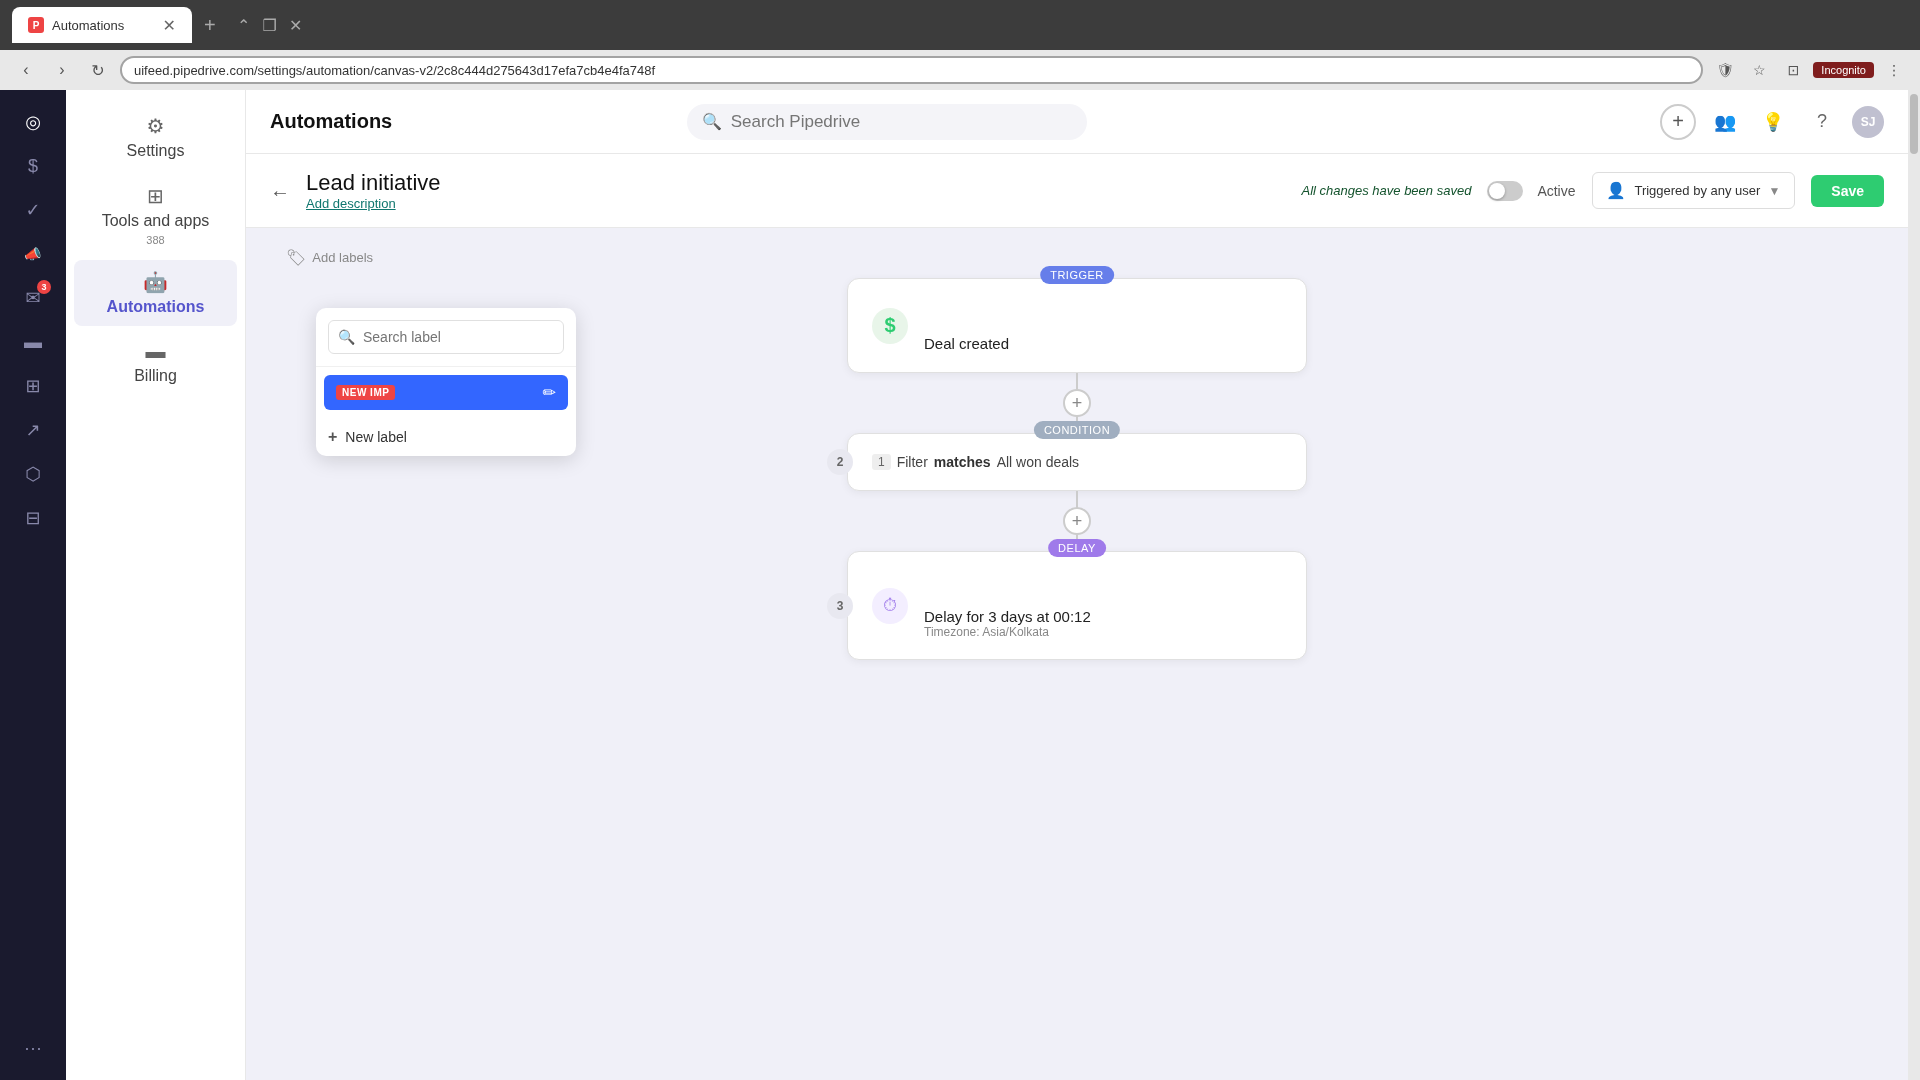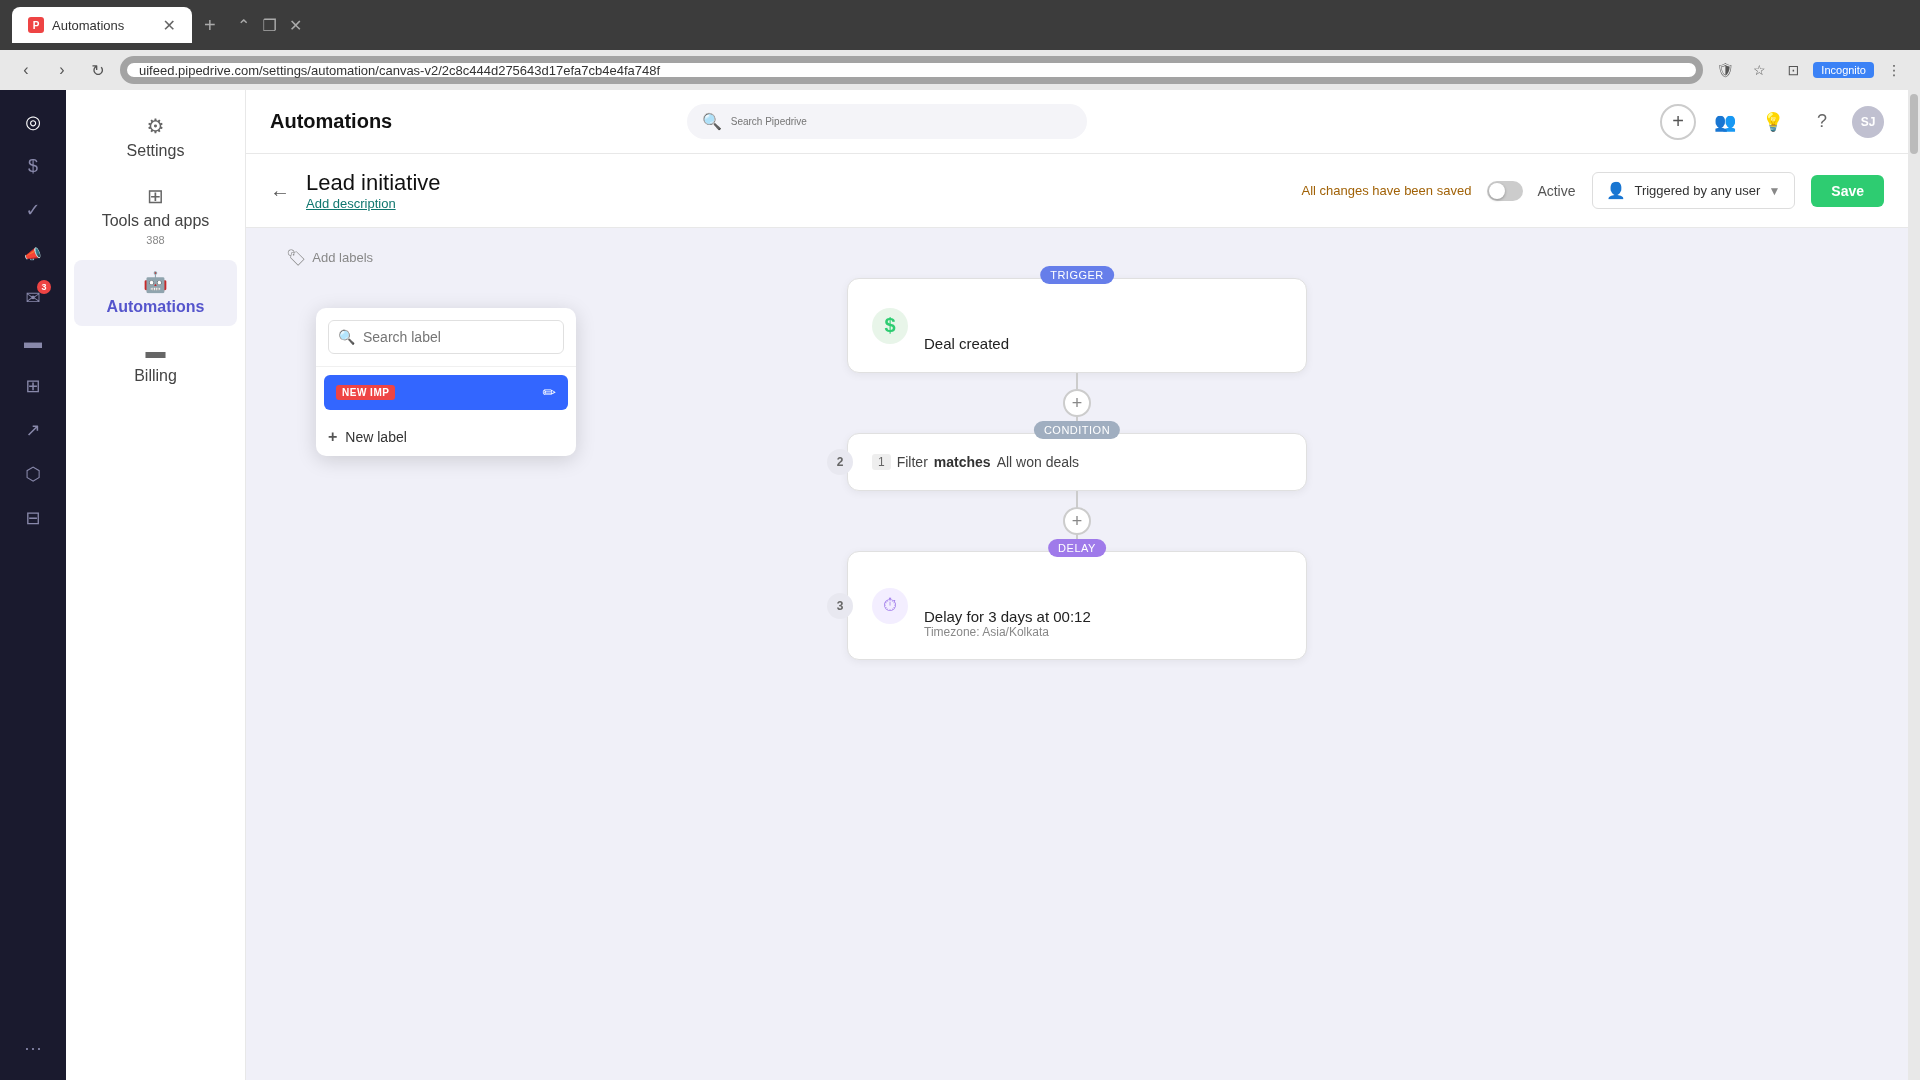--- a/index.html
+++ b/index.html
@@ -6,24 +6,24 @@
     body { font-family: -apple-system, BlinkMacSystemFont, 'Segoe UI', sans-serif; background: #f5f5f5; width: 1920px; height: 1080px; overflow: hidden; }
 
     
     .browser-chrome { background: #3c3c3c; height: 50px; display: flex; align-items: center; padding: 0 12px; gap: 8px; }
     .browser-tab { background: #fff; border-radius: 8px 8px 0 0; padding: 0 16px; height: 36px; display: flex; align-items: center; gap: 8px; font-size: 13px; color: #333; min-width: 180px; }
     .browser-tab-icon { width: 16px; height: 16px; background: #e44; border-radius: 3px; display: flex; align-items: center; justify-content: center; color: white; font-size: 10px; font-weight: bold; }
     .browser-tab-close { margin-left: auto; color: #666; cursor: pointer; font-size: 16px; }
     .new-tab-btn { color: #aaa; font-size: 20px; cursor: pointer; margin-left: 4px; }
     .browser-controls { background: #e8e8e8; height: 40px; display: flex; align-items: center; padding: 0 12px; gap: 8px; }
     .nav-btn { width: 28px; height: 28px; border-radius: 50%; border: none; background: transparent; color: #555; font-size: 16px; cursor: pointer; display: flex; align-items: center; justify-content: center; }
-    .address-bar { flex: 1; height: 28px; background: #fff; border: 7px solid #a3a3a3; border-radius: 14px; padding: 0 12px; font-size: 13px; color: #333; display: flex; align-items: center; }
+    .address-bar { flex: 1; height: 28px; background: #fff; border: 2px solid #a3a3a3; border-radius: 14px; padding: 0 12px; font-size: 13px; color: #333; display: flex; align-items: center; }
     .browser-action-btns { display: flex; gap: 6px; align-items: center; }
     .browser-action-btn { width: 28px; height: 28px; border-radius: 50%; border: none; background: transparent; color: #555; font-size: 14px; cursor: pointer; display: flex; align-items: center; justify-content: center; }
-    .incognito-badge { background: #3b82f6; color: #fff; font-size: 11px; padding: 2px 8px; border-radius: 4px; }
+    .incognito-badge { background: #7f1d1d; color: #fff; font-size: 11px; padding: 2px 8px; border-radius: 4px; }
     .win-controls { display: flex; gap: 2px; margin-left: 8px; }
     .win-btn { width: 24px; height: 24px; border: none; background: transparent; color: #aaa; font-size: 16px; cursor: pointer; display: flex; align-items: center; justify-content: center; }
 
     
     .app-container { display: flex; height: calc(1080px - 90px); }
 
     
     .left-sidebar { width: 66px; background: #1a1a2e; display: flex; flex-direction: column; align-items: center; padding: 12px 0; gap: 4px; }
     .sidebar-icon { width: 40px; height: 40px; border-radius: 8px; display: flex; align-items: center; justify-content: center; cursor: pointer; color: #8888aa; font-size: 18px; position: relative; }
     .sidebar-icon.active { color: #fff; }
@@ -54,21 +54,21 @@
     .add-btn { width: 36px; height: 36px; border-radius: 50%; border: 2px solid #ccc; background: transparent; color: #555; font-size: 20px; cursor: pointer; display: flex; align-items: center; justify-content: center; }
 
     
     .canvas-area { flex: 1; display: flex; flex-direction: column; overflow: hidden; }
     .canvas-header { background: #fff; border-bottom: 1px solid #e8e8e8; padding: 16px 24px; display: flex; align-items: center; gap: 16px; }
     .back-btn { background: none; border: none; cursor: pointer; color: #555; font-size: 20px; display: flex; align-items: center; justify-content: center; }
     .canvas-title-area { flex: 1; }
     .canvas-title { font-size: 22px; font-weight: 400; color: #111; }
     .canvas-subtitle { font-size: 13px; color: #0f766e; text-decoration: underline; }
     .canvas-header-right { display: flex; align-items: center; gap: 16px; margin-left: auto; }
-    .saved-status { font-size: 13px; color: #a16207; }
+    .saved-status { font-size: 13px; color: #14532d; font-style: italic; }
     .toggle-wrapper { display: flex; align-items: center; gap: 14px; }
     .toggle { width: 36px; height: 20px; border-radius: 10px; background: #ccc; cursor: pointer; position: relative; }
     .toggle-knob { width: 16px; height: 16px; border-radius: 50%; background: #fff; position: absolute; top: 2px; left: 2px; transition: left 0.2s; box-shadow: 0 1px 3px rgba(0,0,0,0.3); }
     .toggle-label { font-size: 14px; color: #555; }
     .triggered-btn { background: #fff; border: 1px solid #ddd; border-radius: 6px; padding: 8px 14px; display: flex; align-items: center; gap: 8px; cursor: pointer; font-size: 13px; color: #333; }
     .save-btn { background: #2ecc71; color: #fff; border: none; border-radius: 6px; padding: 8px 20px; font-size: 14px; font-weight: 600; cursor: pointer; }
 
     
     .canvas-content { flex: 1; position: relative; overflow: hidden; background: #f0f0f8; }
 
@@ -181,21 +181,21 @@
     </div>
   </div>
 
   <div class="main-content">
 
     <div class="top-bar">
       <span class="page-title">Automations</span>
       <div class="search-bar">
         <div class="search-input-wrapper">
           <span style="color:#888; font-size:16px;">🔍</span>
-          <input type="text" style="background: none; border: none; outline: none; font-size: 10px; color: rgb(51, 51, 51); width: 100%;" placeholder="Search Pipedrive">
+          <input type="text" style="background: none; border: none; outline: none; font-size: 17px; color: rgb(51, 51, 51); width: 100%;" placeholder="Search Pipedrive">
         </div>
       </div>
       <div class="top-bar-actions">
         <button class="add-btn">+</button>
         <button class="top-bar-icon-btn">👥</button>
         <button class="top-bar-icon-btn">💡</button>
         <button class="top-bar-icon-btn">?</button>
         <div class="avatar">SJ</div>
       </div>
     </div>

